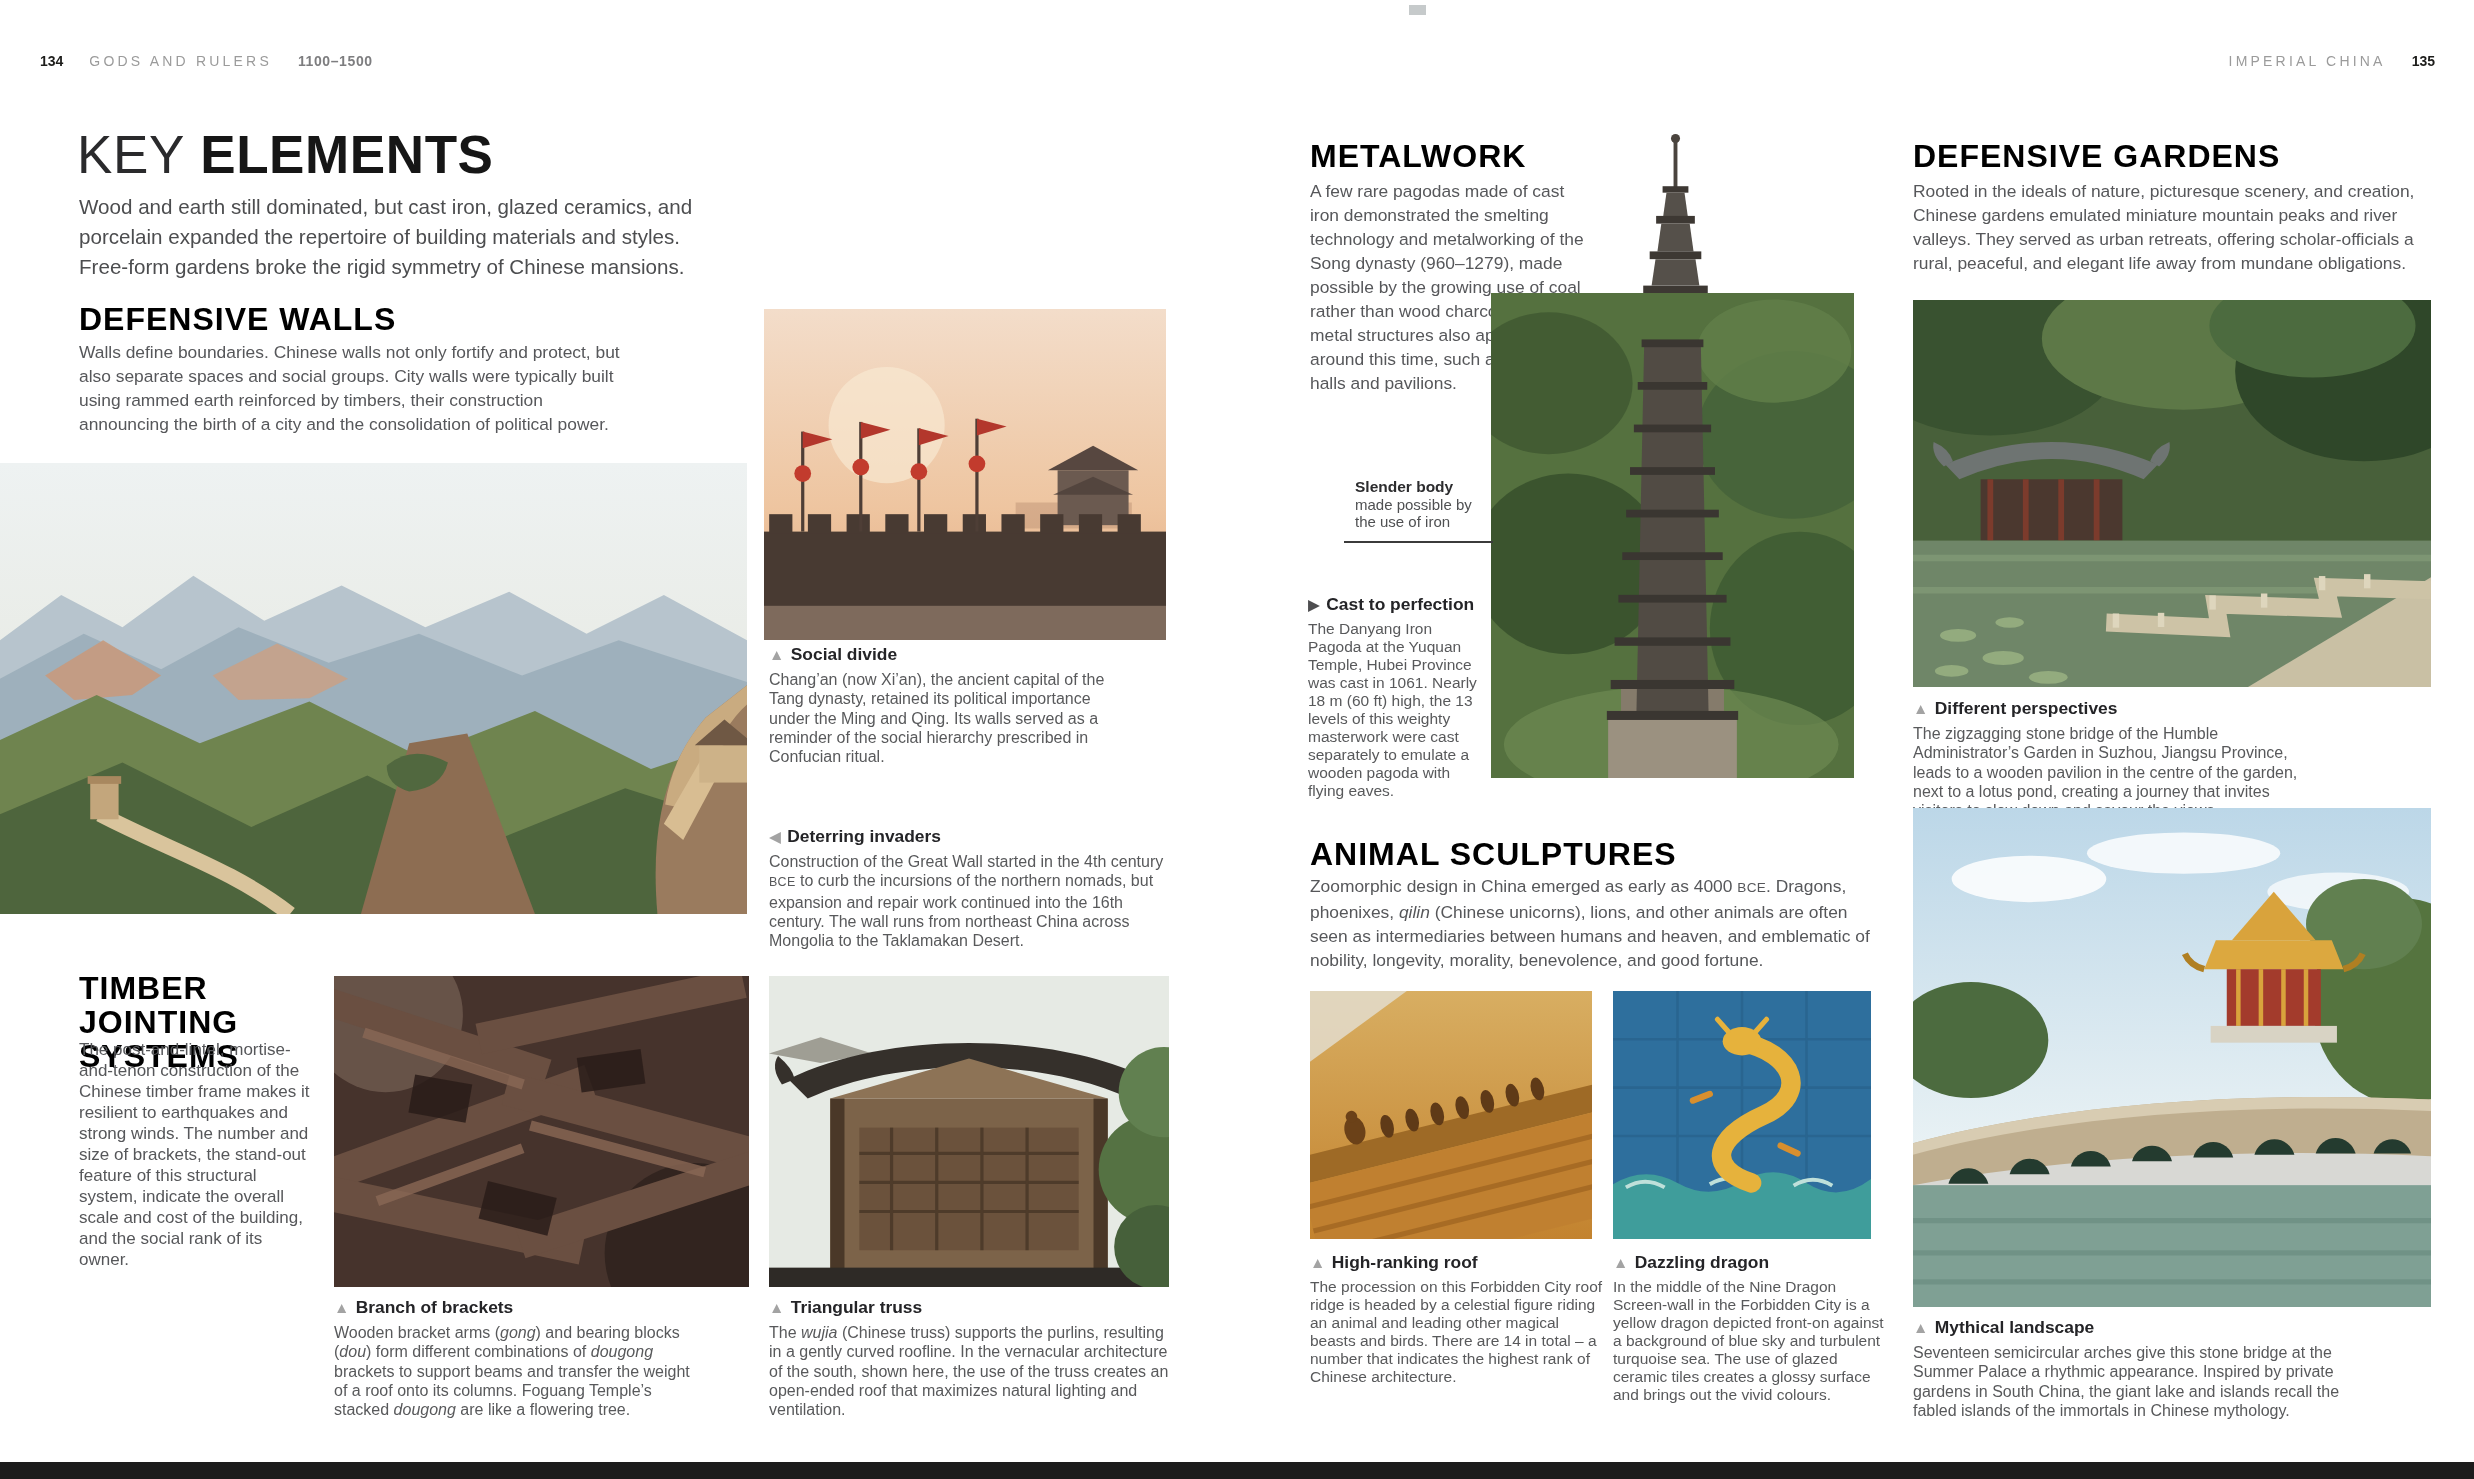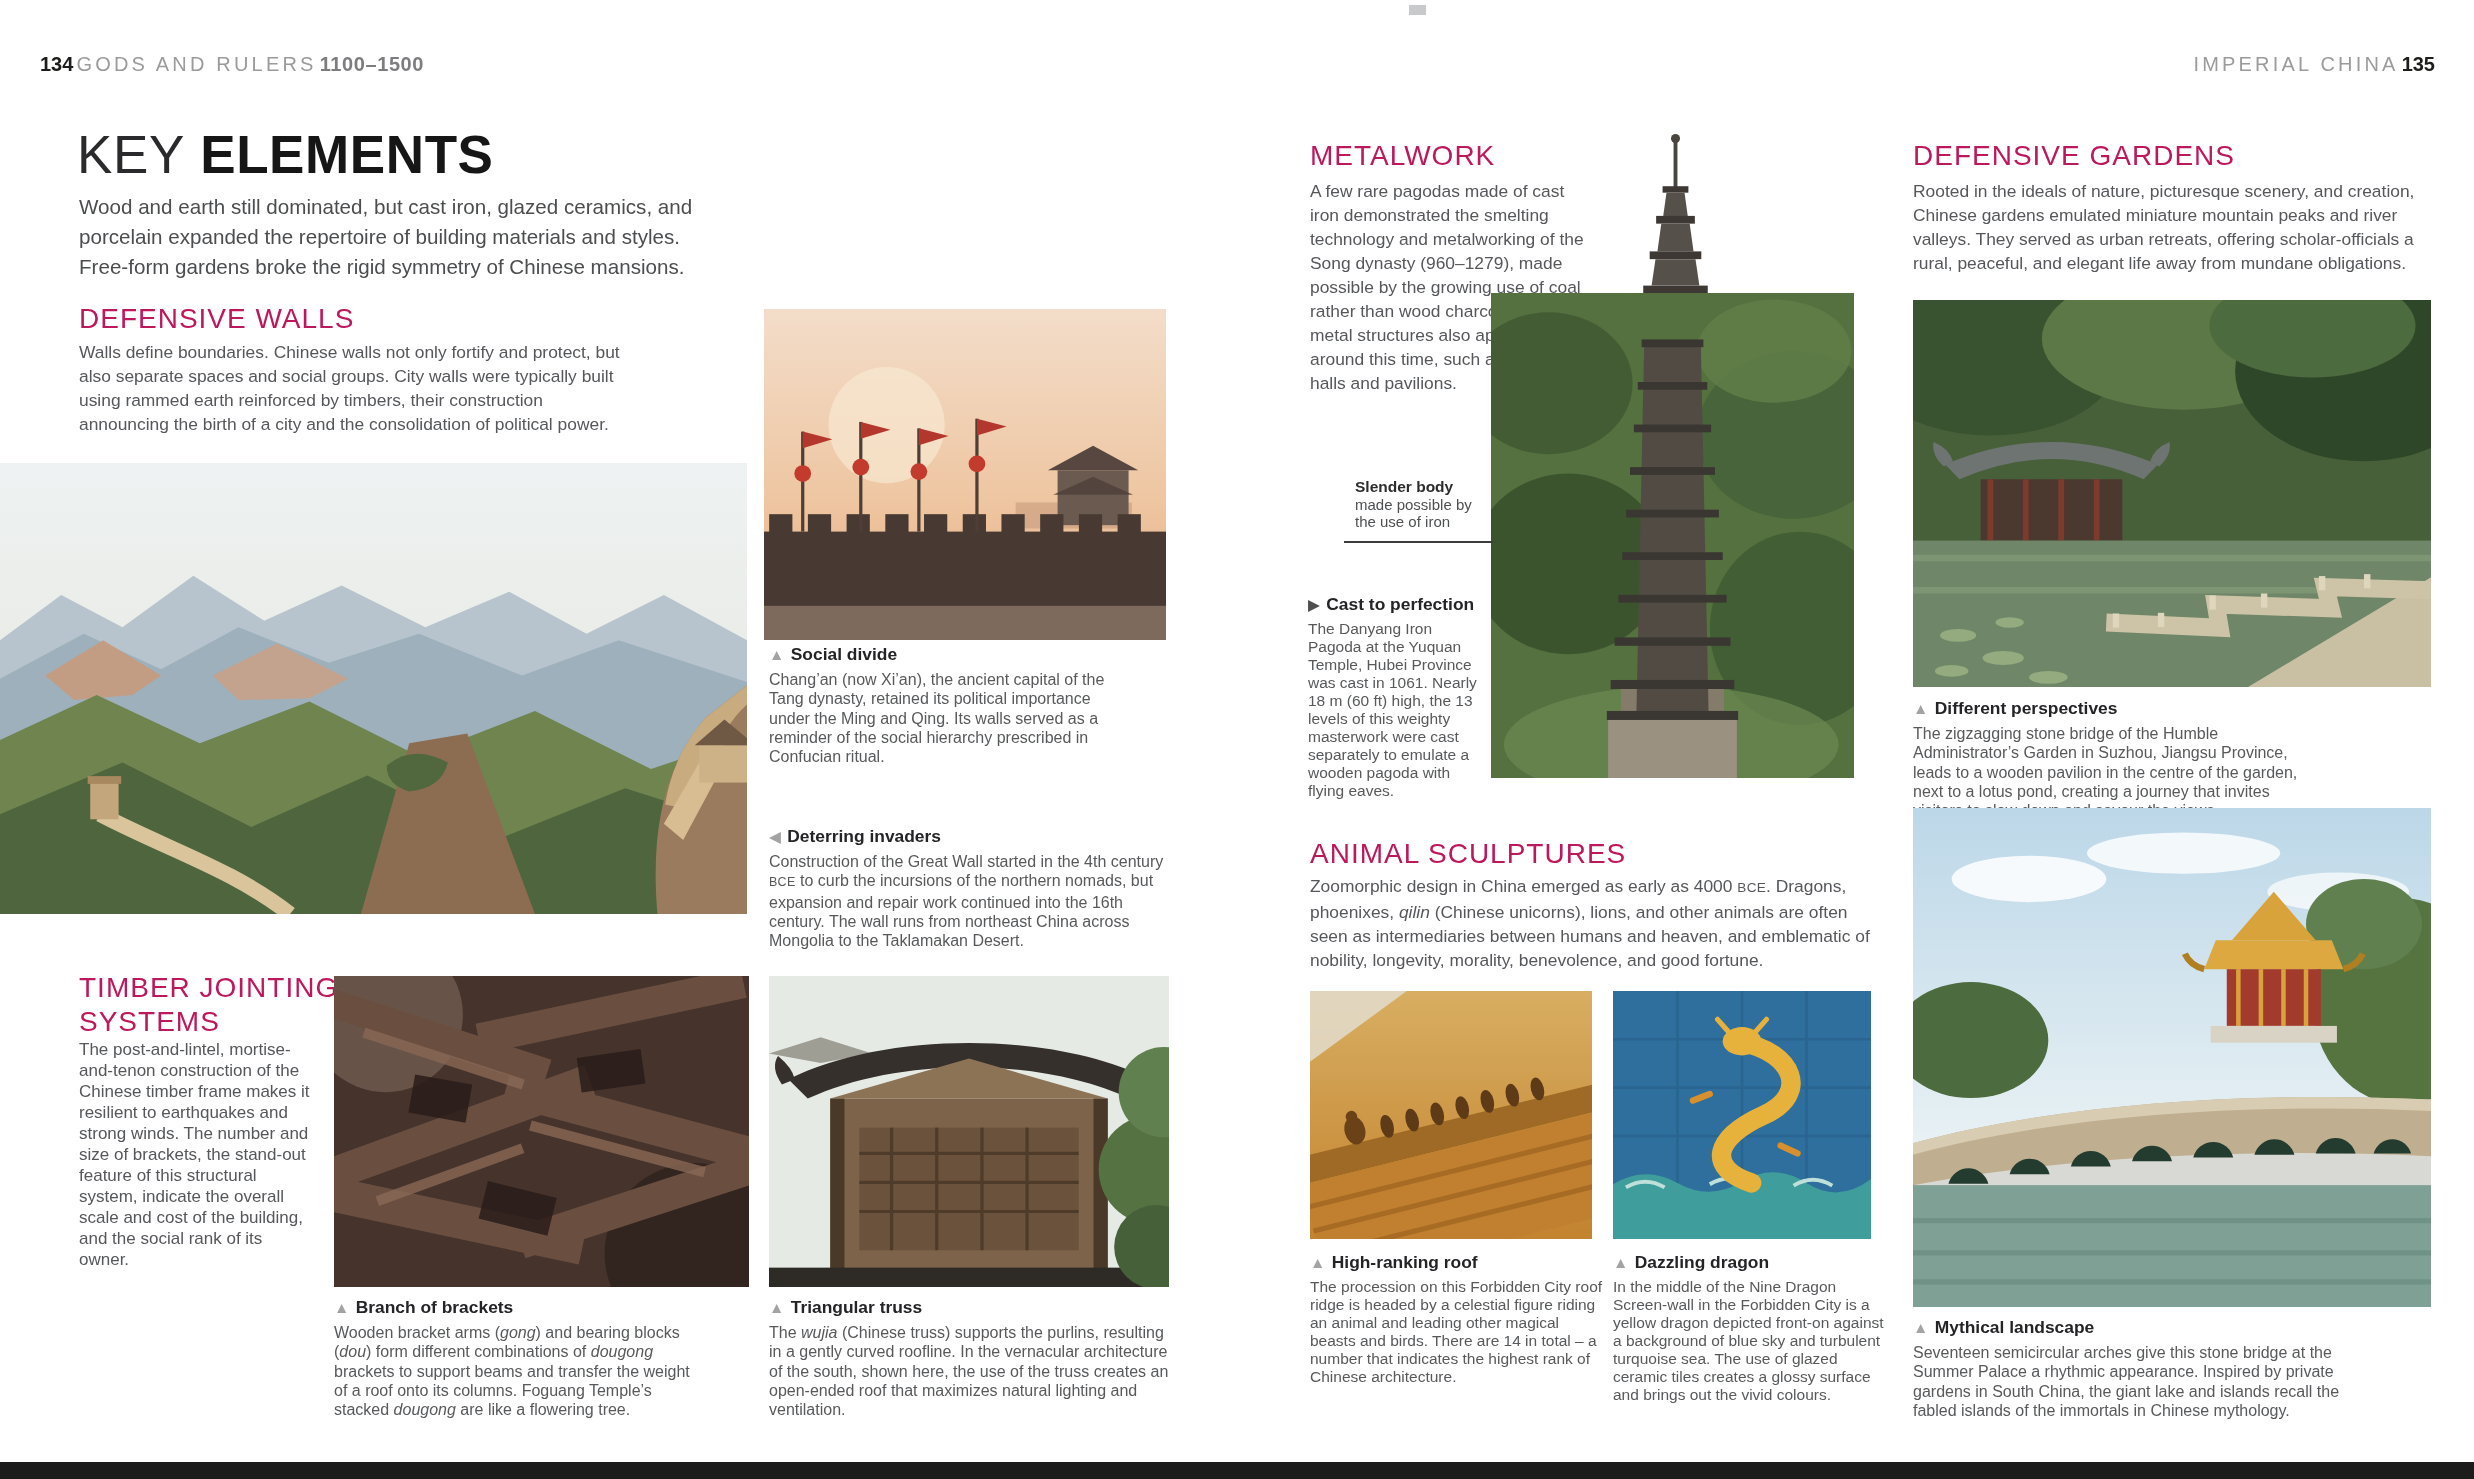--- a/index.html
+++ b/index.html
@@ -1,29 +1,29 @@
 <!DOCTYPE html>
 <html style="font-size:10.3px"><head>
 <meta charset="utf-8">
 <style>
   html,body{margin:0;padding:0;background:#e9e9e9;}
   .spread{position:relative;width:2475px;height:1479px;background:#ffffff;overflow:hidden;
           font-family:"Liberation Sans",sans-serif;color:#1d1d1b;}
   .abs{position:absolute;}
   
-  .runhead{font-size:20px;display:flex;align-items:baseline;gap:3px;}
+  .runhead{font-size:14px;display:flex;align-items:baseline;gap:26px;}
   .pagenum{font-weight:700;color:#1d1d1b;}
   .runlabel{color:#9b9b9b;letter-spacing:3.2px;font-weight:400;}
   .rundate{color:#7d7d7f;font-weight:700;letter-spacing:0.6px;}
   
   .title{font-size:53px;letter-spacing:0.6px;line-height:1;}
   .title .lt{font-weight:300;color:#2a2a2c;}
   .title .bd{font-weight:700;color:#161616;}
   .intro{font-size:20.6px;line-height:30px;color:#4c4d4f;}
-  .h-sec{font-size:28px;font-weight:400;letter-spacing:1px;color:#be185d;line-height:34px;}
+  .h-sec{font-size:32px;font-weight:700;letter-spacing:1px;color:#000000;line-height:34px;}
   .body{font-size:17.4px;line-height:24px;color:#56575a;}
   .cap-title-row{display:flex;align-items:baseline;gap:6.4px;}
   .arrow{font-size:15.5px;color:#a3a3a3;line-height:1;}
   .arrow.dark{color:#4e4e50;}
   .cap-title{font-size:17.4px;font-weight:700;color:#242427;}
   .cap-body{font-size:16px;line-height:19.3px;color:#58595b;margin-top:5.2px;}
   .sc{font-size:0.78em;letter-spacing:0.3px;}
   .photo{position:absolute;overflow:hidden;background:#d8d8d4;}
   .photo svg{display:block;width:100%;height:100%;}
   .ann-title{font-size:15.5px;font-weight:700;color:#2c2c2e;line-height:18px;}

